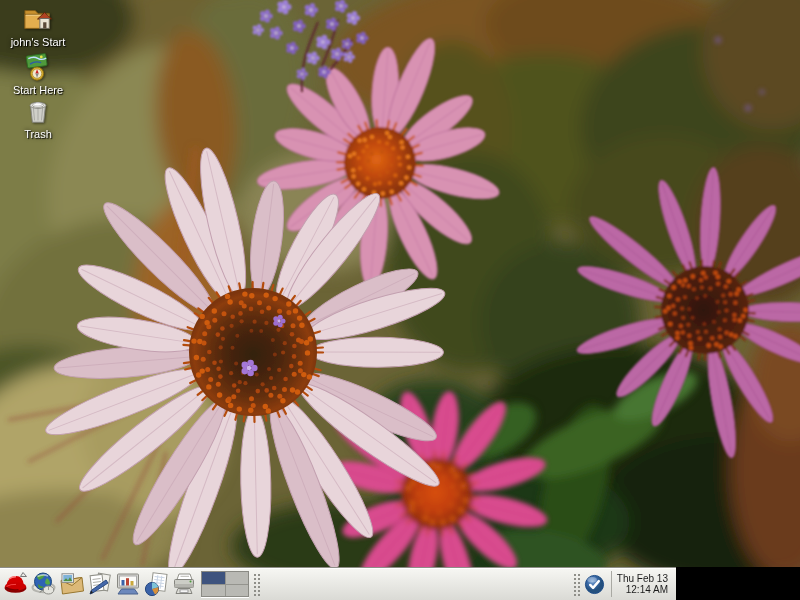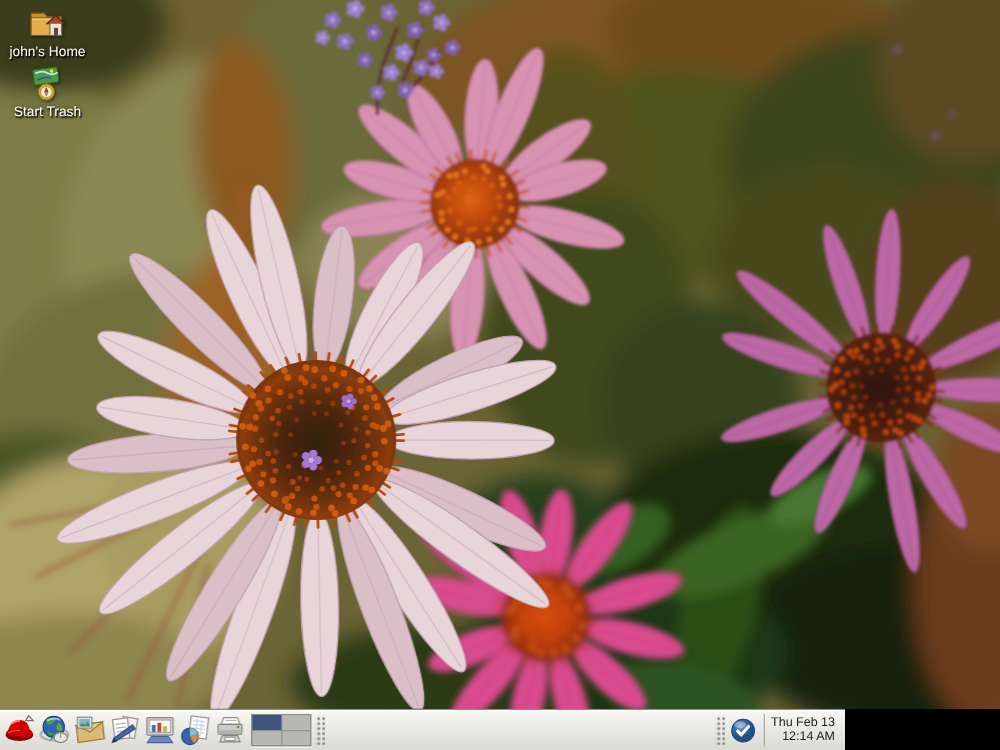--- a/index.html
+++ b/index.html
@@ -883,41 +883,53 @@
     <span class="di-img">
       <svg viewBox="0 0 32 32">
         <path d="M2 7 h11 l3 3 h12 v16 H2 Z" fill="#c9912e" stroke="#7e5a16"></path>
         <path d="M2 11 h26 v15 H2 Z" fill="#e3ae4e" stroke="#7e5a16"></path>
         <path d="M3 12 h24" stroke="#f2cf8a" fill="none"></path>
         <polygon points="15.5,16 23,9 30.5,16" fill="#b04222" stroke="#5c2408"></polygon>
         <rect x="18" y="15.5" width="10" height="10.5" fill="#ece4d4" stroke="#6a6a64"></rect>
         <rect x="21.5" y="19.5" width="3.5" height="6.5" fill="#5c4a3a"></rect>
       </svg>
     </span>
-    <span class="di-label">john's Home</span>
+    <span class="di-label">john's Start</span>
   </div>
 
   <div class="di di-start">
     <span class="di-img">
       <svg viewBox="0 0 32 32">
         <g transform="rotate(-8 14 9)">
           <rect x="4" y="3" width="21" height="13" rx="1.5" fill="#4f9a3d" stroke="#2e6a22"></rect>
           <path d="M6 6 Q12 4 16 7 T25 8" stroke="#bfe0ff" stroke-width="1.5" fill="none"></path>
           <path d="M7 12 Q13 9 19 12" stroke="#2e5aa8" stroke-width="1.5" fill="none"></path>
           <circle cx="20" cy="6" r="1.5" fill="#e8e24a"></circle>
         </g>
         <circle cx="15" cy="23" r="7" fill="#d8b02c" stroke="#8a6a10"></circle>
         <circle cx="15" cy="23" r="5" fill="#f2ead0" stroke="#b89a40"></circle>
         <polygon points="15,18.5 16.8,23 13.2,23" fill="#cc2222"></polygon>
         <polygon points="15,27.5 16.8,23 13.2,23" fill="#8a8a88"></polygon>
       </svg>
     </span>
-    <span class="di-label">Start Trash</span>
+    <span class="di-label">Start Here</span>
   </div>
 
+  <div class="di di-trash">
+    <span class="di-img">
+      <svg viewBox="0 0 32 32">
+        <path d="M8 10 L24 10 L22 28 L10 28 Z" fill="#cfcfc9" stroke="#84847e"></path>
+        <path d="M11 12 L12.3 26 M16 12 L16 26 M21 12 L19.7 26" stroke="#a8a8a2" fill="none"></path>
+        <ellipse cx="16" cy="10" rx="8.5" ry="3.2" fill="#e6e6e0" stroke="#84847e"></ellipse>
+        <ellipse cx="16" cy="10" rx="6" ry="2.1" fill="#f8f8f4" stroke="#9a9a94"></ellipse>
+        <path d="M11 9 Q14 6.5 18 7.5 Q21 8 20 10 Q16 11 12 10.5 Z" fill="#ffffff" stroke="#cccccc"></path>
+      </svg>
+    </span>
+    <span class="di-label">Trash</span>
+  </div>
 
   <div class="panel">
 
     <div class="launcher">
       <svg viewBox="0 0 26 26">
         <polygon points="20,1.5 23.5,5.5 17.5,5.5" fill="#eaeae6" stroke="#777" stroke-width="1"></polygon>
         <ellipse cx="12.5" cy="17" rx="11" ry="4.8" fill="#8a0000"></ellipse>
         <path d="M3 15.5 Q5 5 13 5 Q20 5 21 14.5 Q16 17.5 10 17.5 Q5 17.5 3 15.5 Z" fill="#d40000"></path>
         <ellipse cx="12.5" cy="15.4" rx="10.6" ry="4.2" fill="#cc0000"></ellipse>
         <path d="M6 8 Q9 5.5 13 5.7" stroke="#ff8080" stroke-width="1.4" fill="none"></path>

